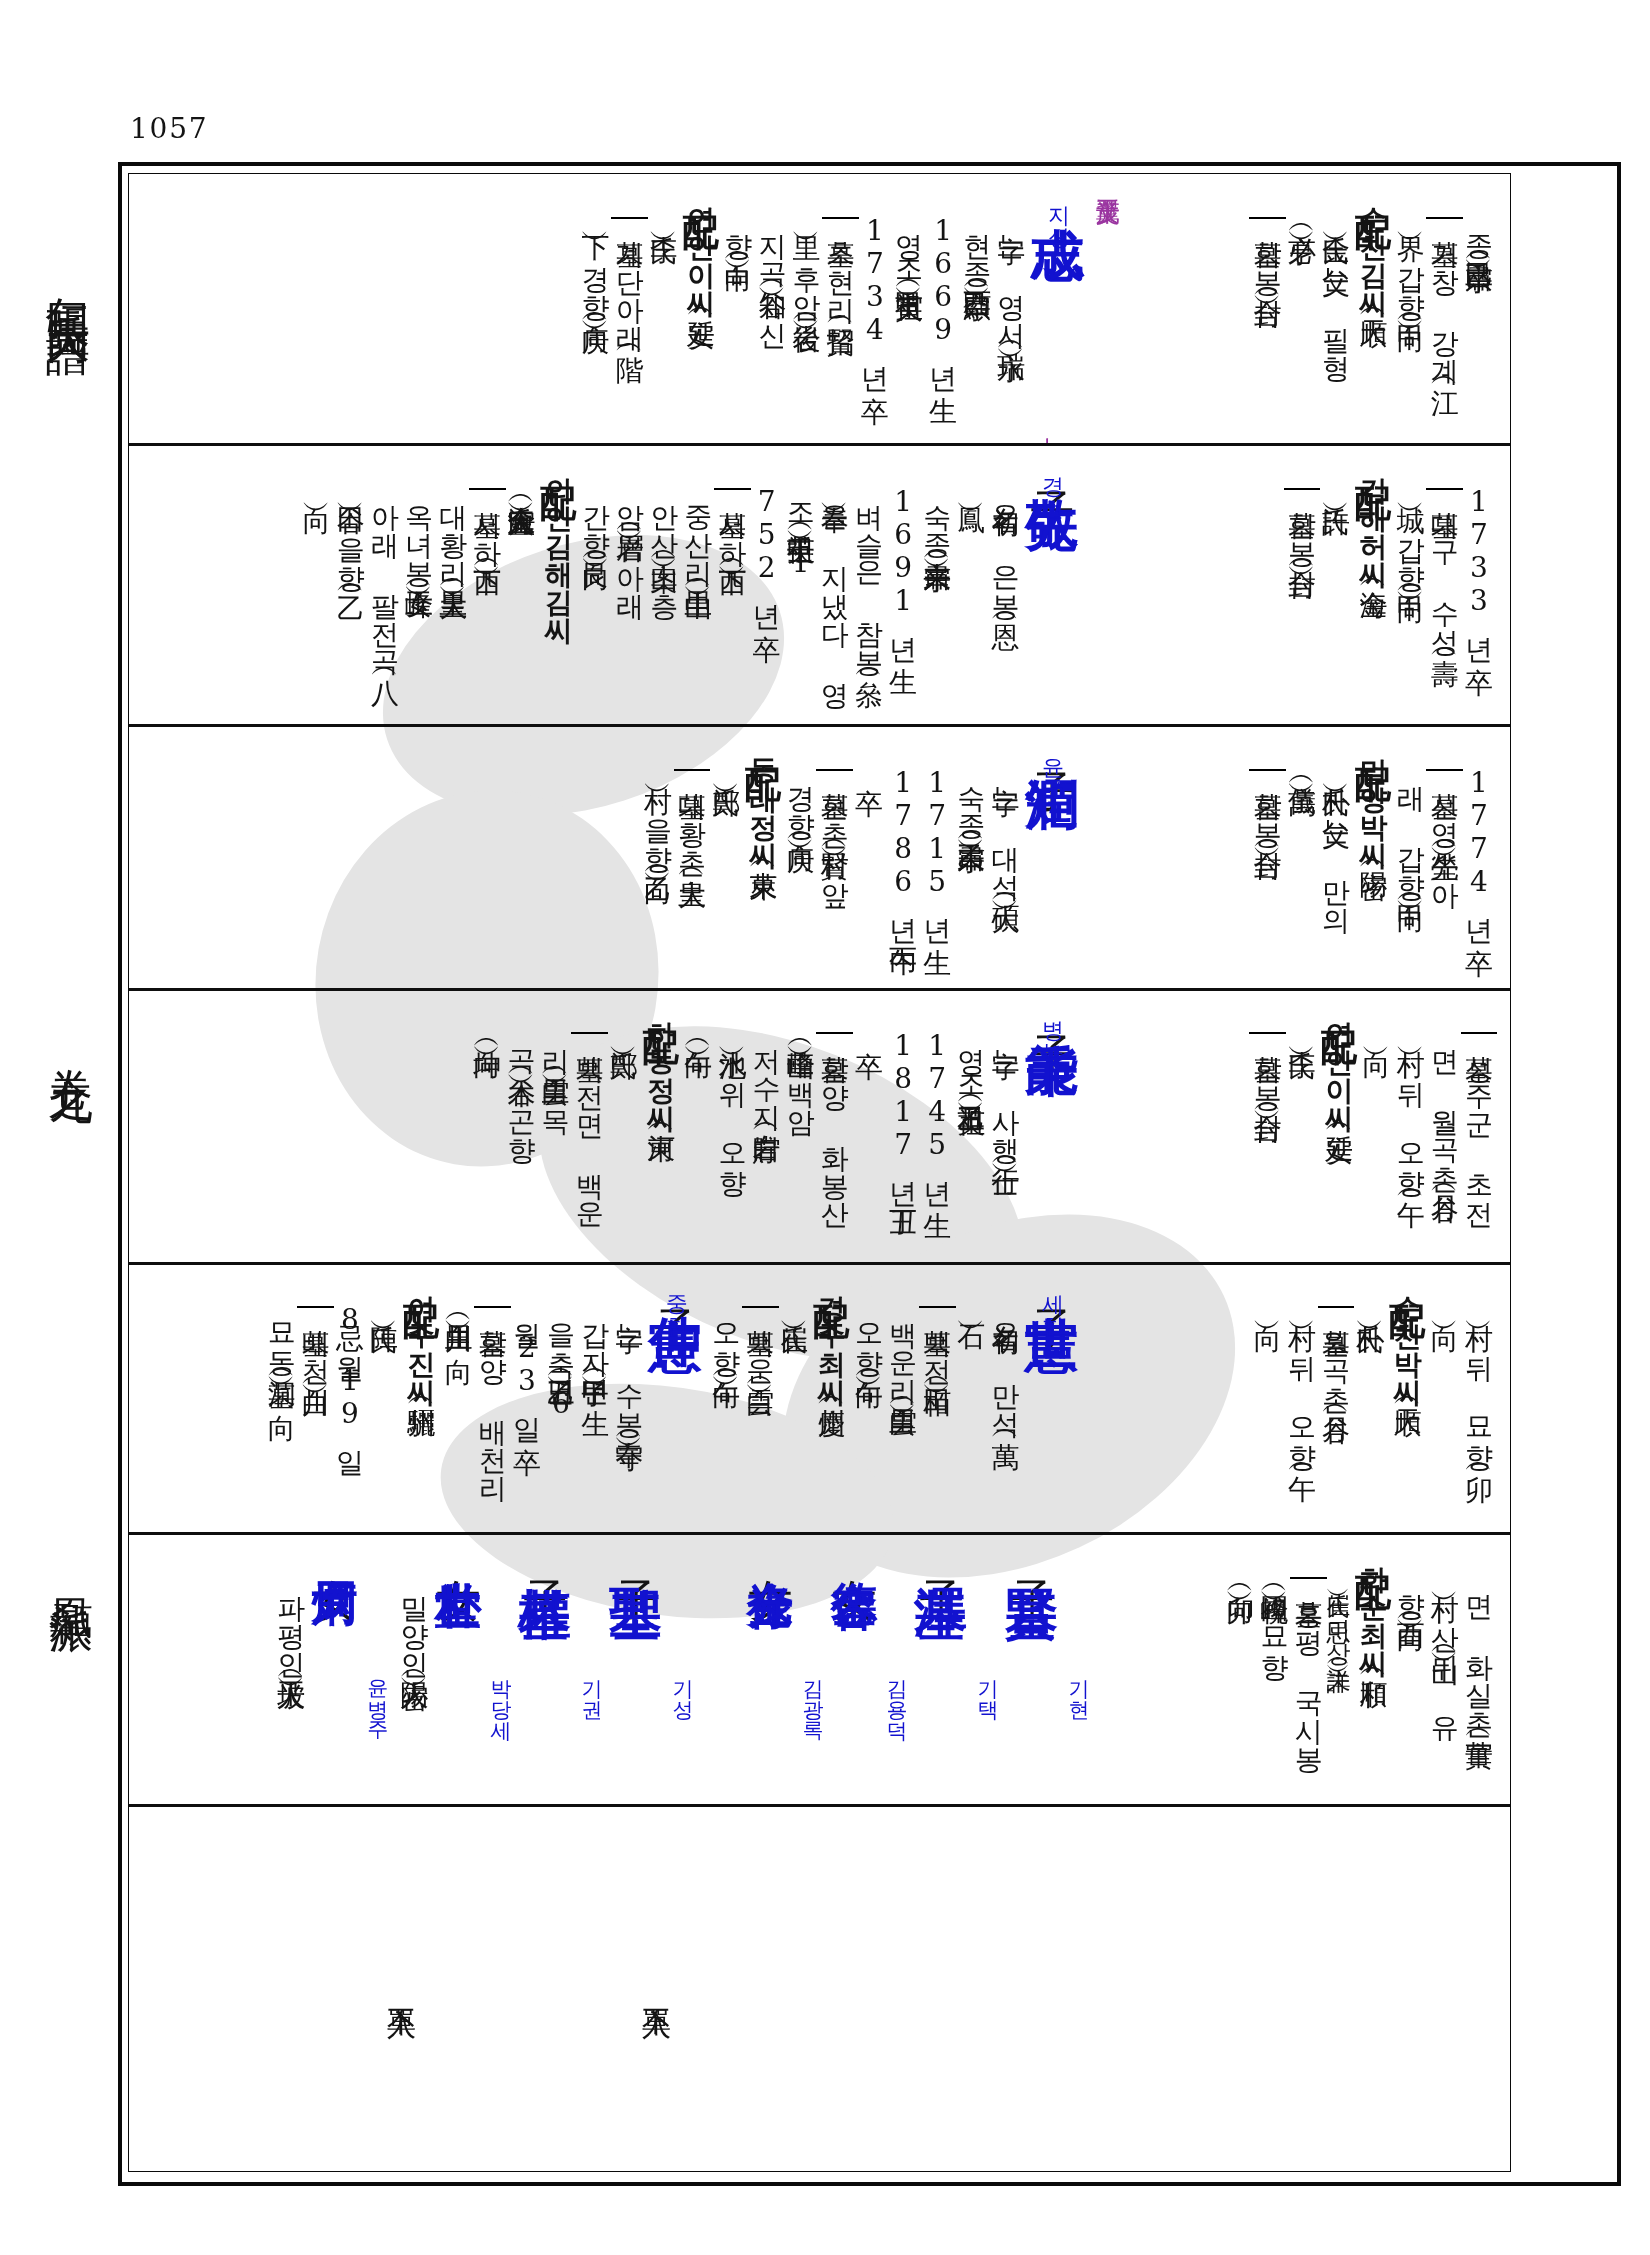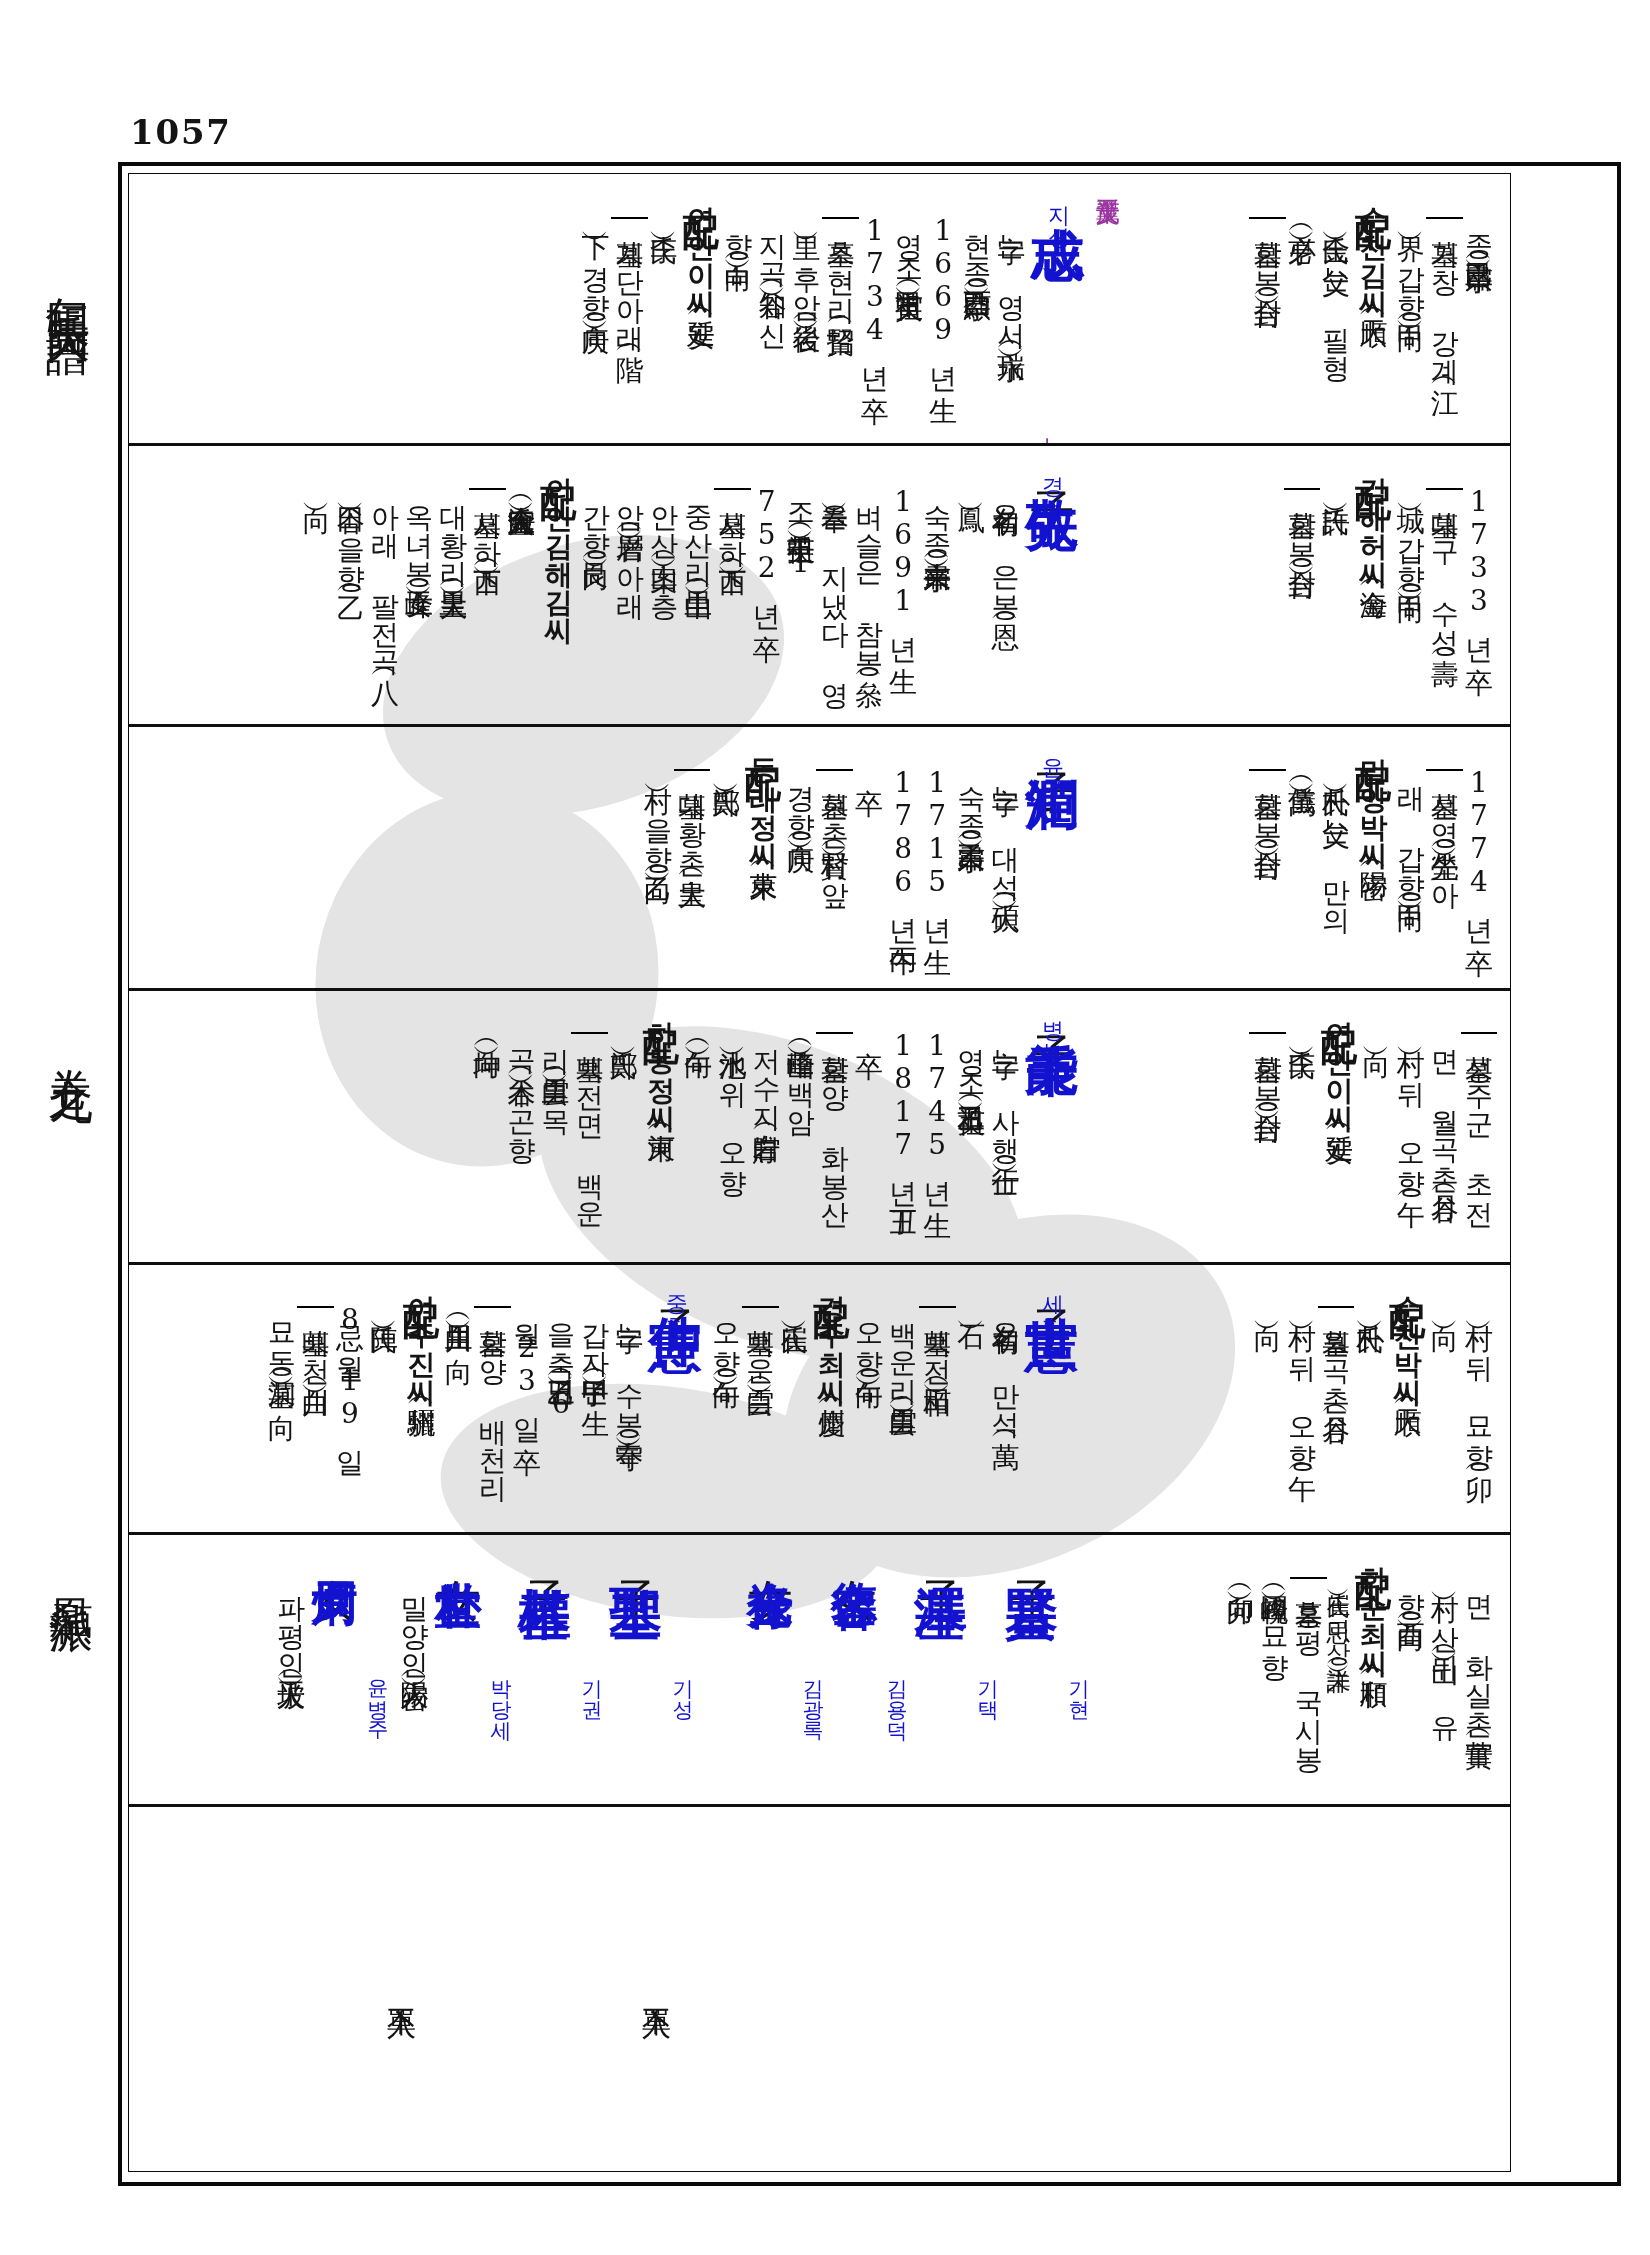--- a/index.html
+++ b/index.html
@@ -4,21 +4,21 @@
 <style>
   html,body{margin:0;padding:0;background:#fff;}
   body{width:1650px;height:2256px;position:relative;overflow:hidden;
        font-family:"DejaVu Serif","Liberation Serif",serif;color:#141414;}
   .abs{position:absolute;}
   
   .wm{position:absolute;background:#e4e4e4;border-radius:50%;z-index:0;}
   
   #outer-box{border:4.4px solid #0a0a0a;z-index:1;}
   #inner-box{border:1.8px solid #0a0a0a;z-index:2;}
-  #page-number{font-size:34px;letter-spacing:1.8px;z-index:3;font-weight:bold;}
+  #page-number{font-size:28px;letter-spacing:1.8px;z-index:3;}
   .side-label{writing-mode:vertical-rl;text-orientation:upright;font-size:44px;
               line-height:1.12;letter-spacing:5.3px;z-index:3;}
   
   .row{position:absolute;left:0;width:100%;overflow:hidden;}
   .divider{position:absolute;left:0;right:0;height:2.6px;background:#0f0f0f;}
   .vblock{position:absolute;top:0;bottom:0;writing-mode:vertical-rl;text-orientation:upright;}
   .col{font-size:28px;line-height:1.03;margin:0 5.3px;}
   .col.tight{font-size:24px;line-height:.92;}
   .pei{font-size:37px;font-weight:700;line-height:.95;}
   .bold{font-weight:700;}

